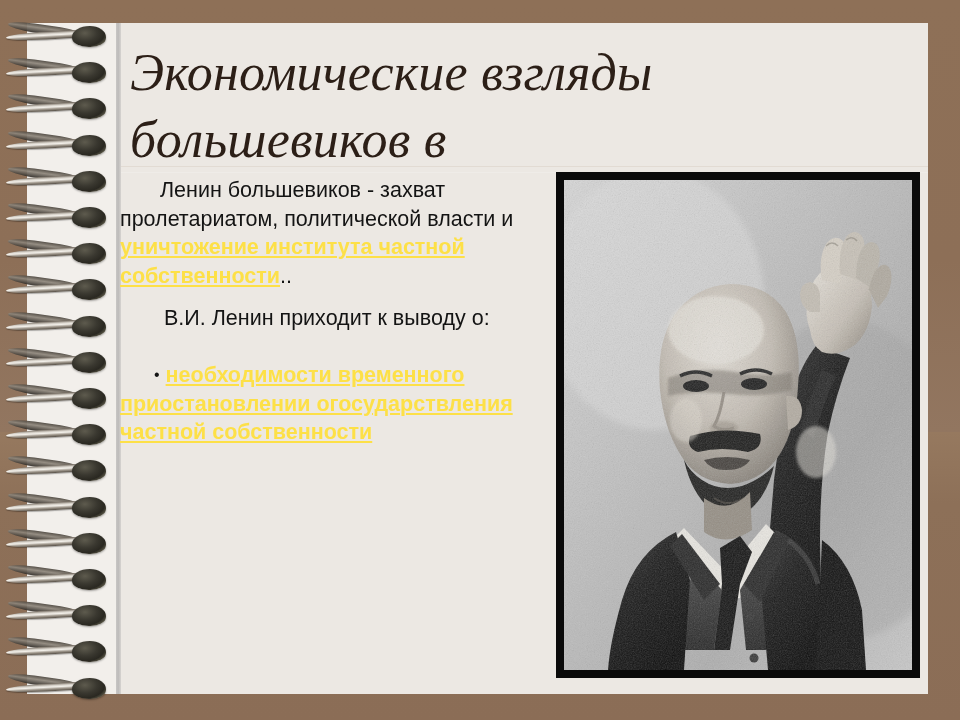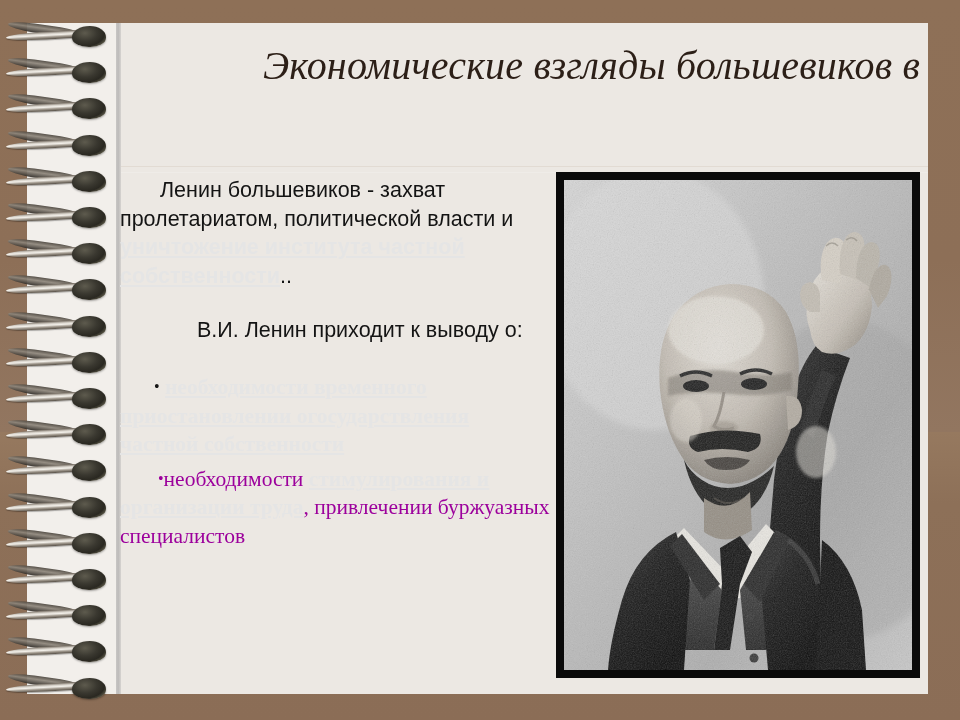--- a/index.html
+++ b/index.html
@@ -133,24 +133,24 @@
     background: radial-gradient(ellipse at 38% 34%, #5e5b4e 0%, #3a3830 40%, #2a2821 66%, #6e6a56 86%, #9a937b 100%);
     box-shadow: 0 1px 2px rgba(0,0,0,0.35);
   }
 
   
   .title {
     position: absolute;
     left: 130px;
     top: 40px;
     width: 790px;
-    text-align: right;
+    text-align: left;
     font-family: "Liberation Serif", "DejaVu Serif", serif;
     font-style: italic;
-    font-size: 40px;
+    font-size: 52px;
     line-height: 1.28;
     color: #2c1f17;
     letter-spacing: 0.2px;
   }
 
   
   .body-col {
     position: absolute;
     left: 120px;
     top: 176px;
@@ -159,37 +159,35 @@
     line-height: 1.33;
     color: #141414;
   }
   .para {
     margin: 0 0 6px 0;
   }
   .para.indent {
     text-indent: 40px;
   }
   .para.lenin {
-    margin-top: 26px;
+    margin-top: 14px;
     text-indent: 44px;
-    padding-left: 33px;
   }
   .hl {
-    color: #e5e5e5;
+    color: #fde047;
     font-weight: bold;
     text-decoration: underline;
     text-decoration-thickness: 2px;
     text-underline-offset: 2px;
   }
   .purple {
     color: #9c009c;
   }
   .bullet-block {
     margin-top: 28px;
-    font-family: Liberation Serif, serif;
   }
   .bullet-block .b1 {
     text-indent: 34px;
   }
   .bullet-block .b2 {
     margin-top: 2px;
     text-indent: 38px;
   }
   .dot-black {
     color: #151515;
@@ -347,21 +345,20 @@
 
     <p class="para indent"><span>Ленин большевиков - захват пролетариатом, политической власти и </span><span class="hl">уничтожение института частной собственности</span><span>..</span></p>
 
     <p class="para lenin">В.И. Ленин приходит к выводу о:</p>
 
     <div class="bullet-block">
 
       <p class="para b1"><span class="dot-black">•</span>
         <span class="hl">необходимости временного приостановлении огосударствления частной собственности</span></p>
 
-      <p class="para b2"><span class="dot-purple">•</span><span class="purple">необходимости </span><span class="hl">стимулирования и организации труда</span><span class="purple">, привлечении буржуазных специалистов</span></p>
 
     </div>
   </div>
 
   <div class="photo-frame">
     <div class="photo">
       <svg viewBox="0 0 348 490" preserveAspectRatio="none">
         <defs>
           <linearGradient id="bgG" x1="0" y1="0" x2="1" y2="1">
             <stop offset="0%" stop-color="#dedede"></stop>

